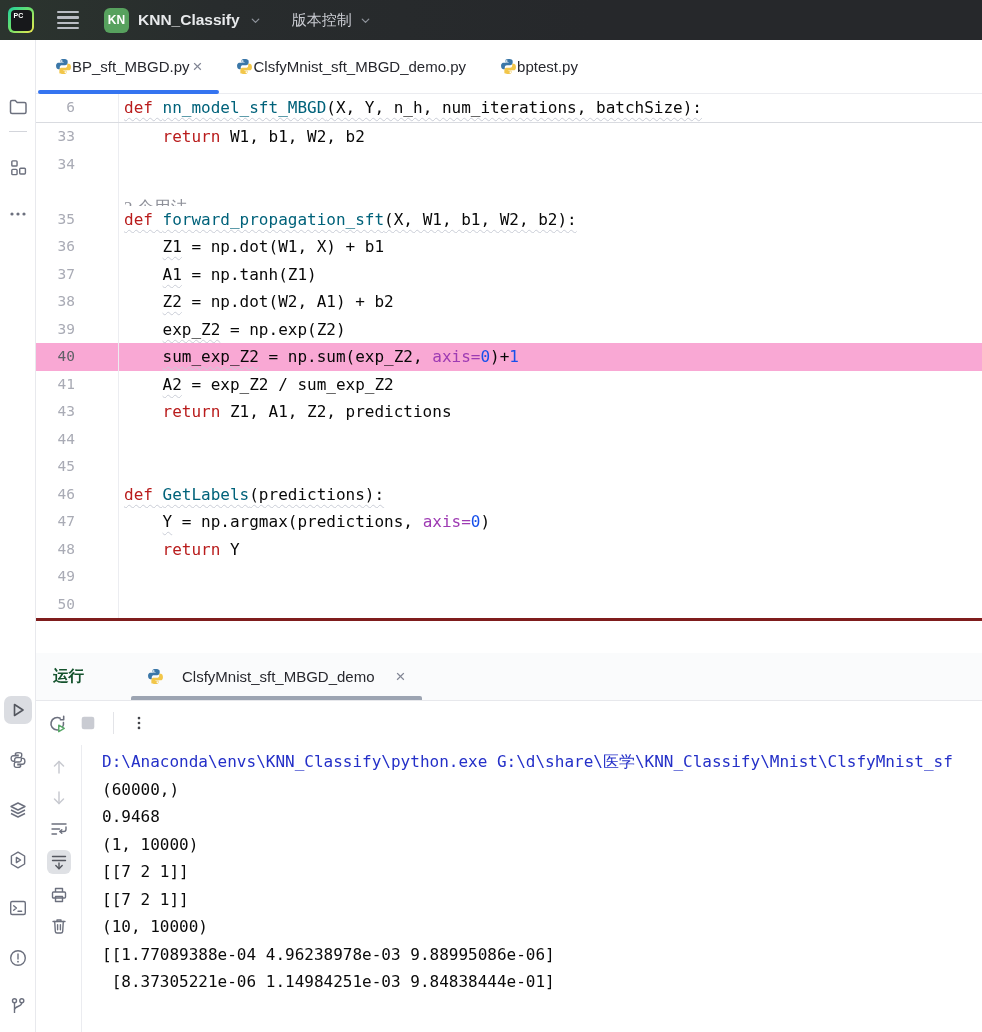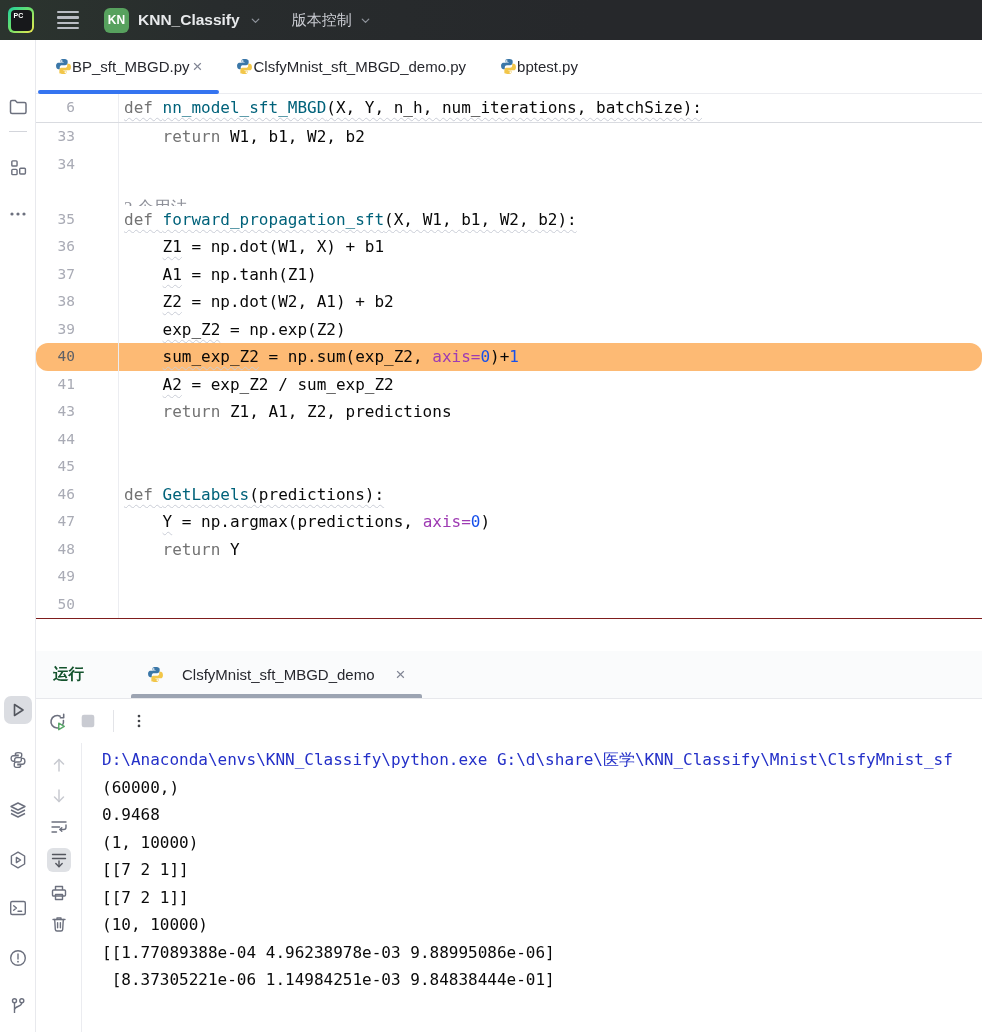--- a/index.html
+++ b/index.html
@@ -31,38 +31,38 @@
   
   .tabbar{height:54px;flex:none;border-bottom:1px solid #EBECF0;display:flex;align-items:stretch;
           padding-left:2px;box-sizing:border-box;}
   .tab{display:flex;align-items:center;padding:0 17px;position:relative;font-size:15px;
        color:#27282E;cursor:pointer;}
   .tab.active::after{content:'';position:absolute;left:0;right:0;bottom:-1px;height:4px;
        background:#3574F0;border-radius:2px;}
   .tab-close{color:#818594;font-size:17px;line-height:1;margin-left:3px;cursor:pointer;}
   .sticky-row{height:28px;flex:none;border-bottom:1px solid #D9DBE0;display:flex;background:#fff;}
   .code-row{height:27.5px;display:flex;}
-  .code-row.active{background:#fdba74;border-radius:12px;}
+  .code-row.active{background:#f9a8d4;}
   .gutter{width:83px;flex:none;border-right:1px solid #ECEDF1;box-sizing:border-box;
           font-family:"DejaVu Sans Mono","Liberation Mono",monospace;font-size:14.5px;line-height:27.5px;
           color:#A9ABB5;text-align:right;padding-right:43px;}
   .code-row.active .gutter{color:#5E6066;}
   .sticky-row .gutter{line-height:27px;}
   .code-text{flex:1;font-family:"DejaVu Sans Mono","Liberation Mono",monospace;font-size:16px;
              line-height:27.5px;white-space:pre;padding-left:5px;color:#080808;overflow:hidden;}
   .sticky-row .code-text{line-height:27px;}
   .hint-row .code-text{font-family:Liberation Serif, serif;font-size:17px;color:#8E9099;margin-top:16px;}
-  .tok-k{color:#737373;margin-top:6px;}
+  .tok-k{color:#b91c1c;margin-top:6px;}
   .tok-f{color:#00627A;}
   .tok-n{color:#1750EB;}
   .tok-a{color:#9E3BB3;}
   .tok-p{color:#080808;}
   .tok-w{text-decoration:underline;text-decoration-style:wavy;text-decoration-color:#C9CDD6;
          text-decoration-thickness:1px;text-underline-offset:4px;}
-  #editor-rows{border-bottom:1px solid #7f1d1d;}
+  #editor-rows{border-bottom:3px solid #7f1d1d;}
   .editor-gap{height:32px;}
   
   .runpanel{flex:1;display:flex;flex-direction:column;min-height:0;}
   .run-header{height:47px;flex:none;background:#FAFBFC;border-bottom:1px solid #E7E8EC;
               display:flex;align-items:stretch;padding-left:17px;}
   .run-title{align-self:center;font-weight:700;font-size:15.5px;color:#14532d;margin-right:47px;}
   .run-tab{display:flex;align-items:center;gap:18px;padding:0 16px;position:relative;font-size:15px;
            color:#27282E;cursor:pointer;}
   .run-tab::after{content:'';position:absolute;left:0;right:0;bottom:0;height:4px;background:#9CA4B2;
            border-radius:2px 2px 0 0;}

